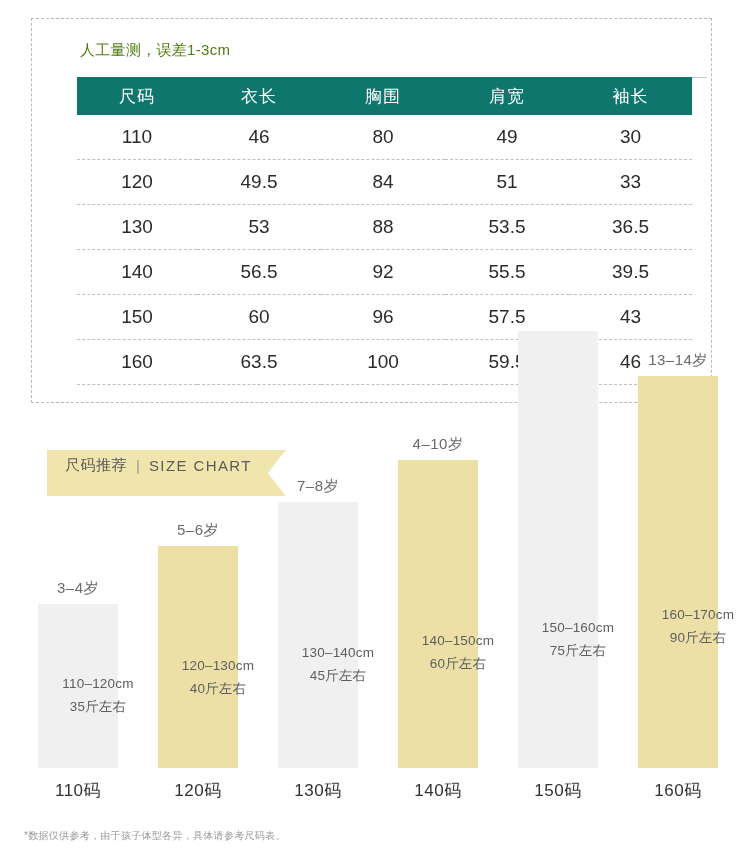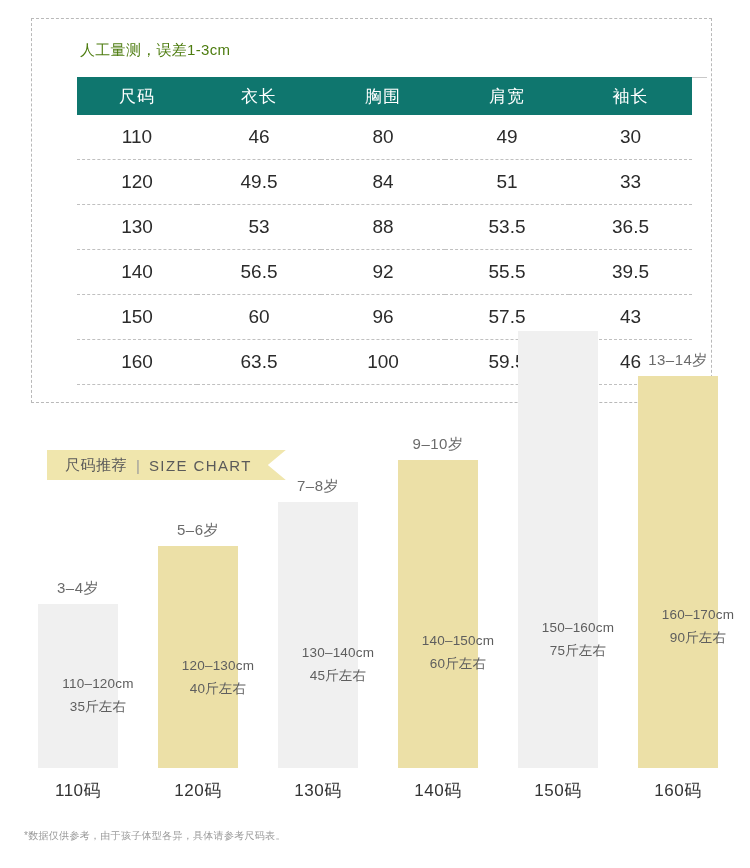--- a/index.html
+++ b/index.html
@@ -77,21 +77,21 @@
   .size-table col.c3 { width: 124px; }
   .size-table col.c4 { width: 123px; }
 
   
   .banner {
     position: absolute;
     left: 47px;
     top: 450px;
     height: 30px;
     background: #f0e6ad;
-    padding: 0 34px 0 18px;
+    padding: 0 34px 16px 18px;
     display: flex;
     align-items: center;
     clip-path: polygon(0 0, 100% 0, calc(100% - 18px) 50%, 100% 100%, 0 100%);
     -webkit-clip-path: polygon(0 0, 100% 0, calc(100% - 18px) 50%, 100% 100%, 0 100%);
   }
   .banner-cn {
     font-size: 15px;
     color: #5a5a5a;
     letter-spacing: .5px;
   }
@@ -268,21 +268,21 @@
     </div>
     <div class="size-label" style="left: 158px;">120码</div>
     <div class="age-label" style="left: 263px; bottom: 314px;">7–8岁</div>
     <div class="bar gray" style="left: 278px; height: 266px;">
       <div class="bar-inner" style="bottom: 80px;">
         <div class="h">130–140cm</div>
         <div class="w">45斤左右</div>
       </div>
     </div>
     <div class="size-label" style="left: 278px;">130码</div>
-    <div class="age-label" style="left: 383px; bottom: 356px;">9–10岁</div>
+    <div class="age-label" style="left: 383px; bottom: 356px;">4–10岁</div>
     <div class="bar yellow" style="left: 398px; height: 308px;">
       <div class="bar-inner" style="bottom: 92px;">
         <div class="h">140–150cm</div>
         <div class="w">60斤左右</div>
       </div>
     </div>
     <div class="size-label" style="left: 398px;">140码</div>
     <div class="age-label" style="left: 503px; bottom: 398px;">11–12岁</div>
     <div class="bar gray" style="left: 518px; height: 437px;">
       <div class="bar-inner" style="bottom: 105px;">

